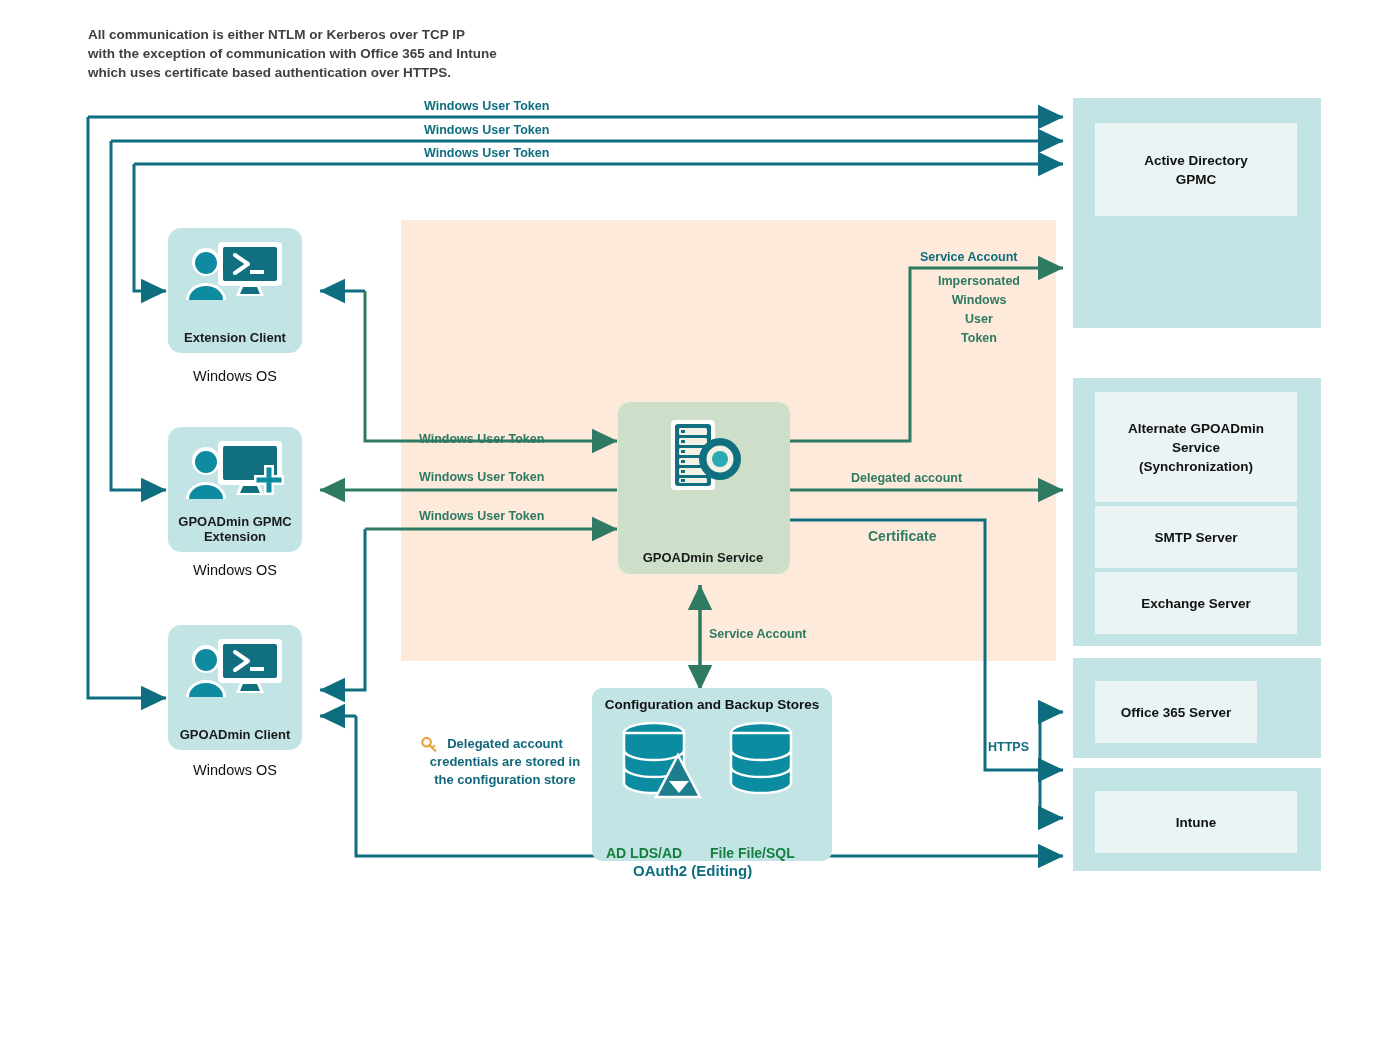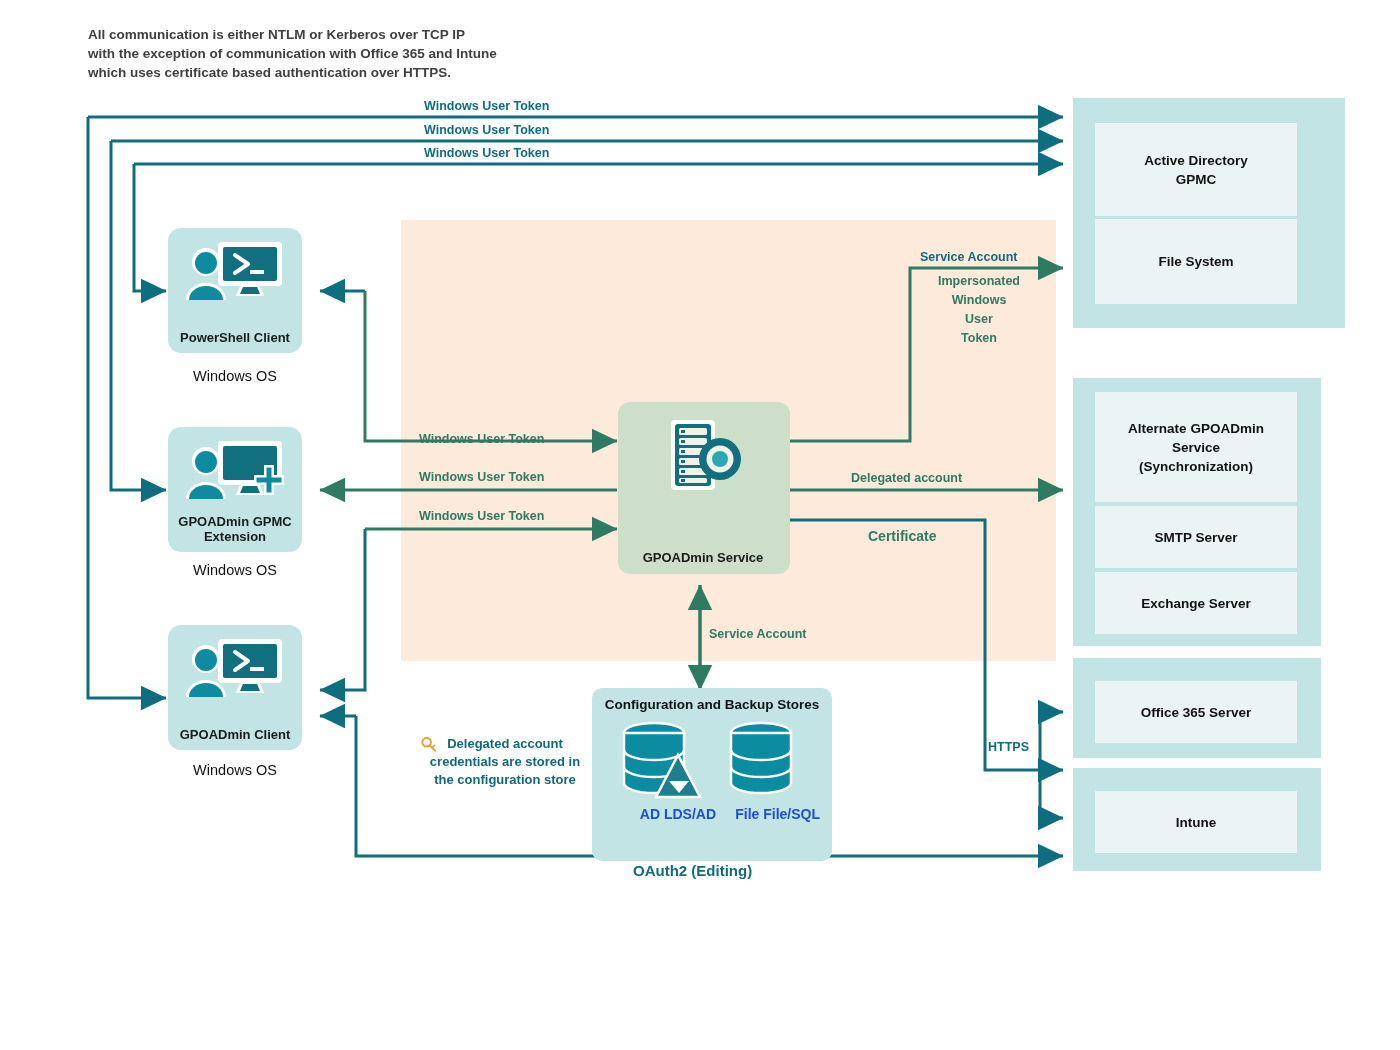--- a/index.html
+++ b/index.html
@@ -65,22 +65,23 @@
   .stores{
     position:absolute;
     background:#c2e4e5;
     border-radius:10px;
   }
   .stores .title{
     position:absolute;left:0;right:0;top:9px;text-align:center;
     font-size:13.5px;font-weight:bold;color:#111;
   }
   .stores .dblabel{
-    position:absolute;font-size:14px;font-weight:bold;color:#1d4ed8;
-    text-align:right;
+    position:absolute;font-size:14px;font-weight:bold;color:#15803d;
+    text-align:left;
+    margin-top:39px;
   }
 
   
   .rgroup{
     position:absolute;
     background:#c2e4e5;
   }
   .rpanel{
     position:absolute;
     background:#eaf4f5;
@@ -178,21 +179,21 @@
       <rect x="43" y="7" width="54" height="34" rx="2" fill="#10707f"></rect>
       <path d="M55,15 L68,24 L55,33" fill="none" stroke="#fff" stroke-width="4" stroke-linecap="round" stroke-linejoin="round"></path>
       <rect x="70" y="30" width="14" height="4" fill="#fff"></rect>
       <path d="M60,46 L80,46 L84,56 L56,56 Z" fill="#fff"></path>
       <path d="M63,47 L77,47 L80,54 L60,54 Z" fill="#10707f"></path>
       <circle cx="26" cy="22" r="14" fill="#fff"></circle>
       <circle cx="26" cy="23" r="11" fill="#0e8ba0"></circle>
       <path d="M6,60 a20,17 0 0 1 40,0 Z" fill="#fff"></path>
       <path d="M9,60 a17,14 0 0 1 34,0 Z" fill="#0e8ba0"></path>
     </svg>
-    <div class="caption">PowerShell
+    <div class="caption">Extension
 Client</div>
   </div>
   <div class="os-label" style="left:168px;top:368px;">Windows OS</div>
 
   <div class="client" style="left:168px;top:427px;">
     <svg class="pcicon" viewBox="0 0 110 64">
       <rect x="38" y="2" width="64" height="44" rx="4" fill="#fff"></rect>
       <rect x="43" y="7" width="54" height="34" rx="2" fill="#10707f"></rect>
       <path d="M60,46 L80,46 L84,56 L56,56 Z" fill="#fff"></path>
       <path d="M63,47 L77,47 L80,54 L60,54 Z" fill="#10707f"></path>
@@ -285,36 +286,35 @@
 
   <svg class="keyicon" style="left:421px;top:736px;" viewBox="0 0 16 16">
     <circle cx="5.6" cy="6.2" r="4.3" fill="none" stroke="#e8a33d" stroke-width="2.1"></circle>
     <path d="M8.6,9.2 L14.2,14.8" stroke="#e8a33d" stroke-width="2.1" stroke-linecap="round"></path>
     <path d="M11.6,11.2 L13.4,9.6" stroke="#e8a33d" stroke-width="1.8" stroke-linecap="round"></path>
   </svg>
   <div class="keynote" style="left:415px;top:735px;width:180px;">Delegated account
 credentials are stored in
 the configuration store</div>
 
-  <div class="rgroup" style="left:1073px;top:98px;width:248px;height:230px;padding-left:24px;">
+  <div class="rgroup" style="left:1073px;top:98px;width:248px;height:230px;">
     <div class="rpanel" style="left:22px;top:25px;width:202px;height:93px;white-space:pre-line;">Active Directory
 GPMC</div>
-    <div class="rpanel" style="left:22px;top:121px;width:202px;height:85px;white-space:pre-line;">File System</div>
   </div>
 
   <div class="rgroup" style="left:1073px;top:378px;width:248px;height:268px;">
     <div class="rpanel" style="left:22px;top:14px;width:202px;height:110px;white-space:pre-line;">Alternate GPOADmin
 Service
 (Synchronization)</div>
     <div class="rpanel" style="left:22px;top:128px;width:202px;height:62px;white-space:pre-line;">SMTP Server</div>
     <div class="rpanel" style="left:22px;top:194px;width:202px;height:62px;white-space:pre-line;">Exchange Server</div>
   </div>
 
   <div class="rgroup" style="left:1073px;top:658px;width:248px;height:100px;">
-    <div class="rpanel" style="left:22px;top:23px;width:202px;height:62px;white-space:pre-line;">Office 365 Server</div>
+    <div class="rpanel" style="left:22px;top:23px;width:162px;height:62px;white-space:pre-line;">Office 365 Server</div>
   </div>
 
   <div class="rgroup" style="left:1073px;top:768px;width:248px;height:103px;">
     <div class="rpanel" style="left:22px;top:23px;width:202px;height:62px;white-space:pre-line;">Intune</div>
   </div>
 
   <div class="elabel lab-teal" style="left:424px;top:97px;">Windows User Token</div>
   <div class="elabel lab-teal" style="left:424px;top:121px;">Windows User Token</div>
   <div class="elabel lab-teal" style="left:424px;top:144px;">Windows User Token</div>
 

